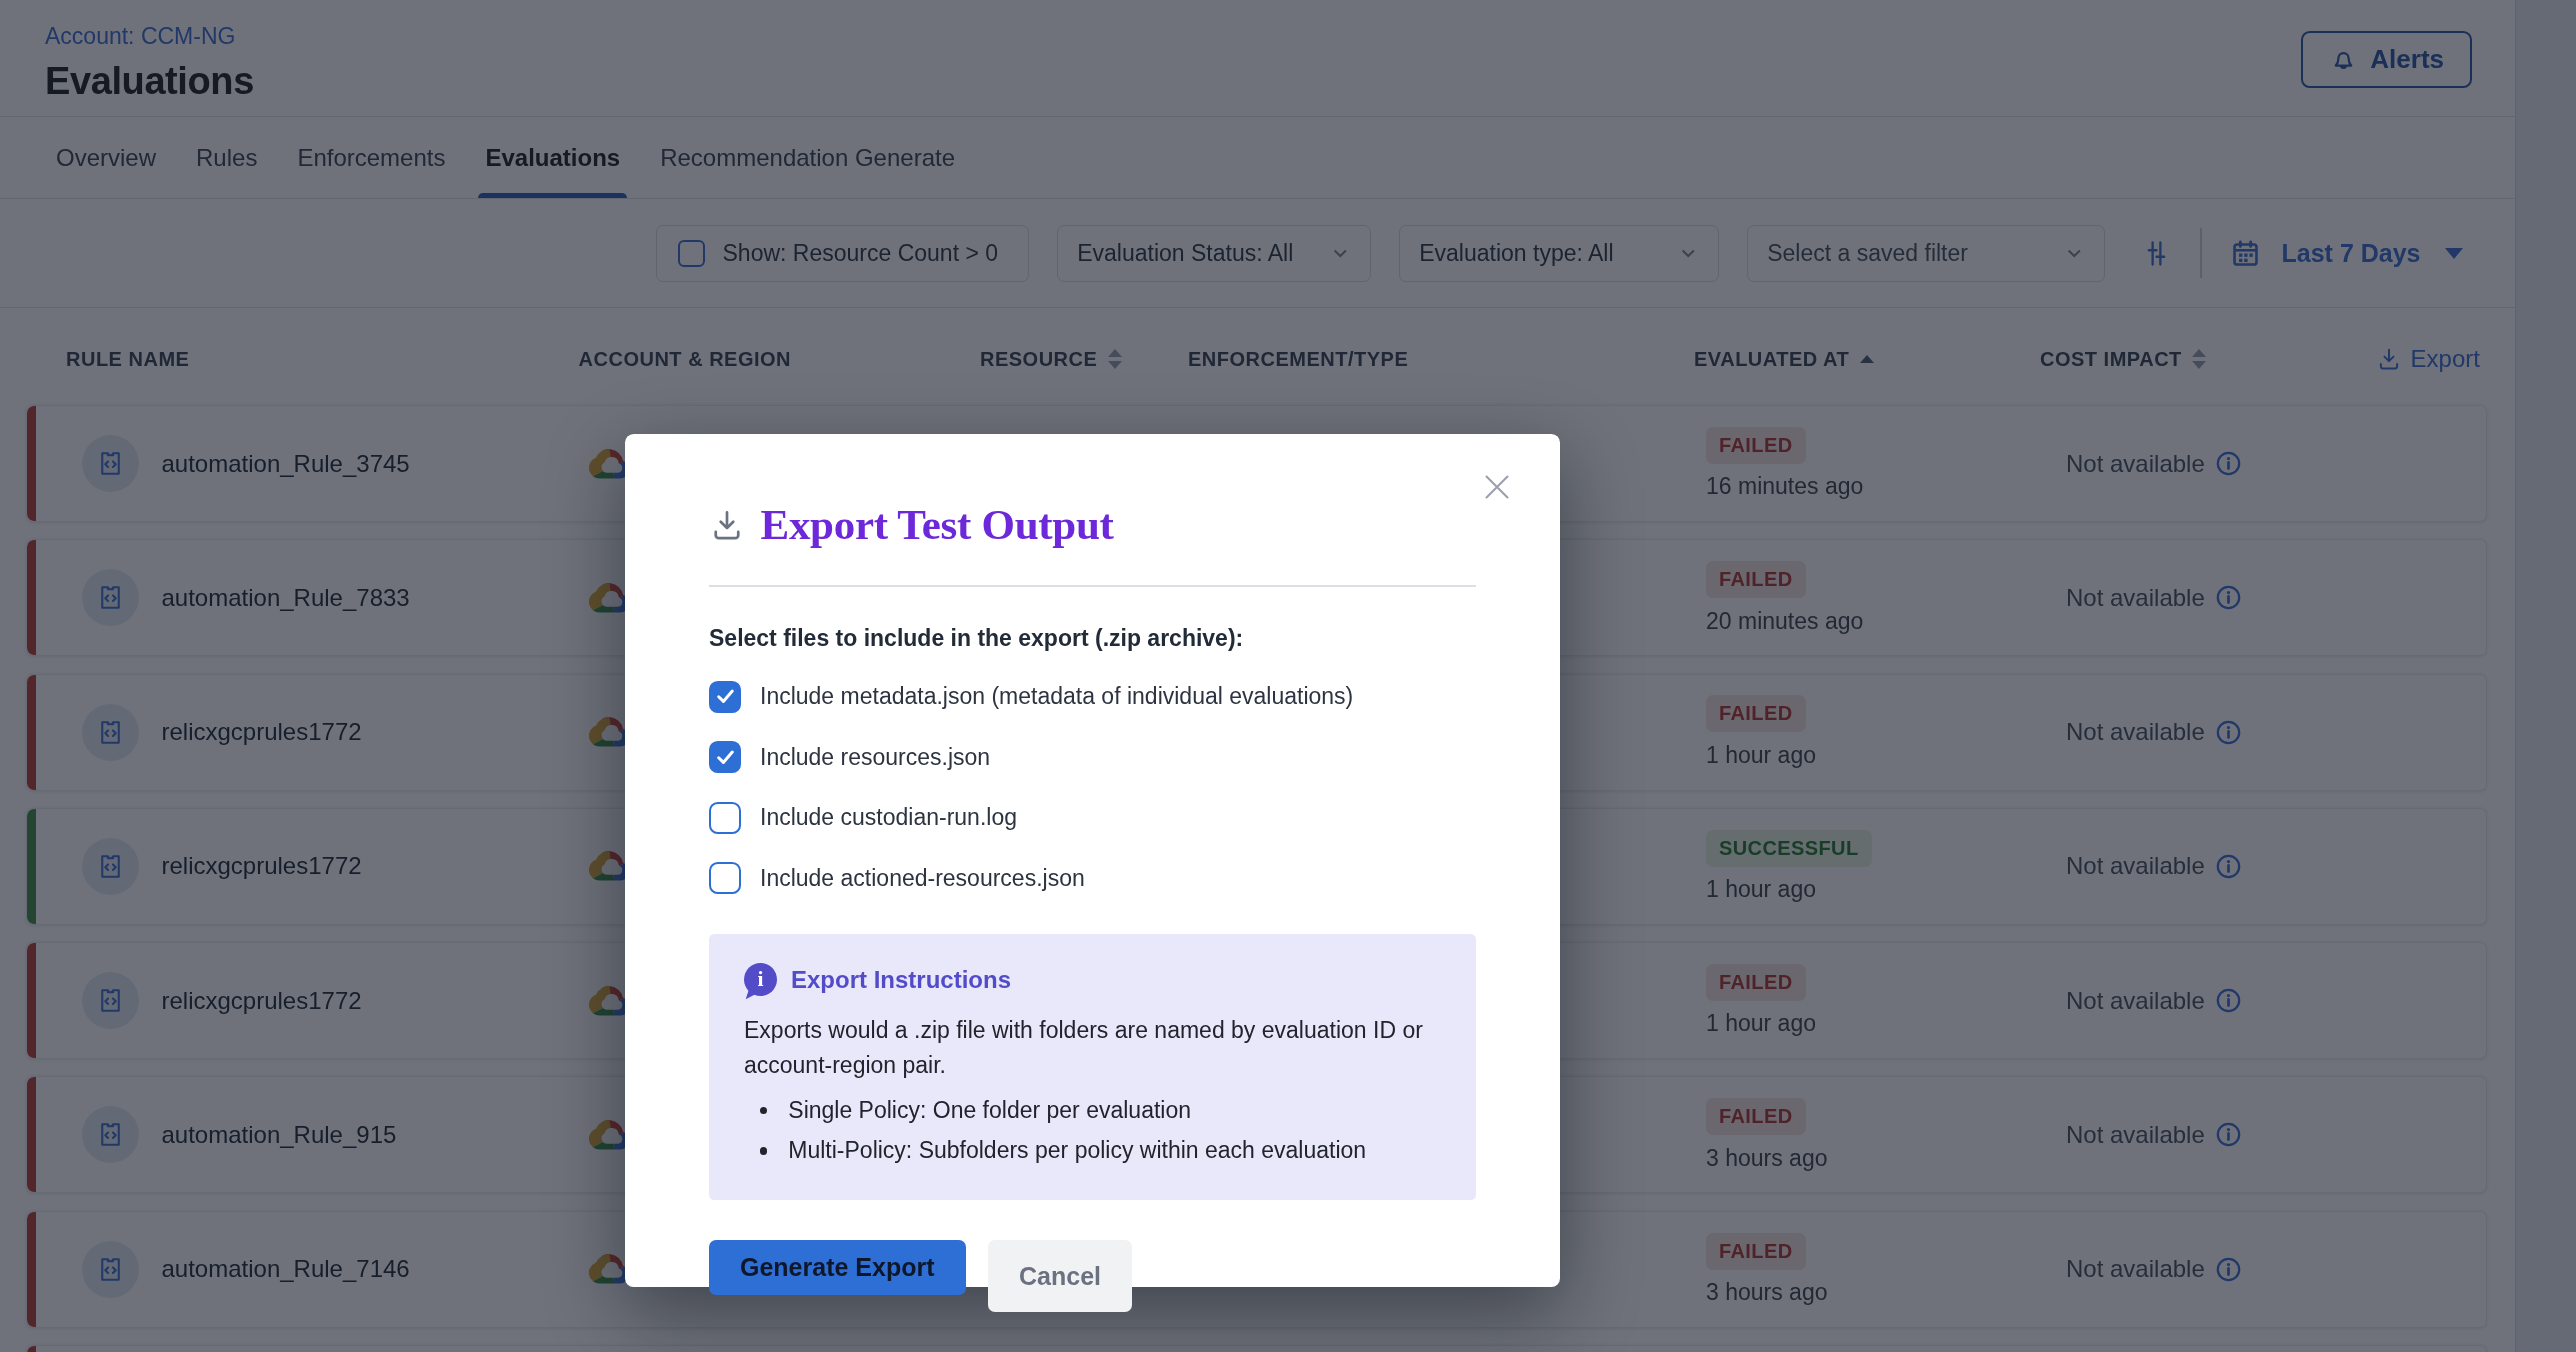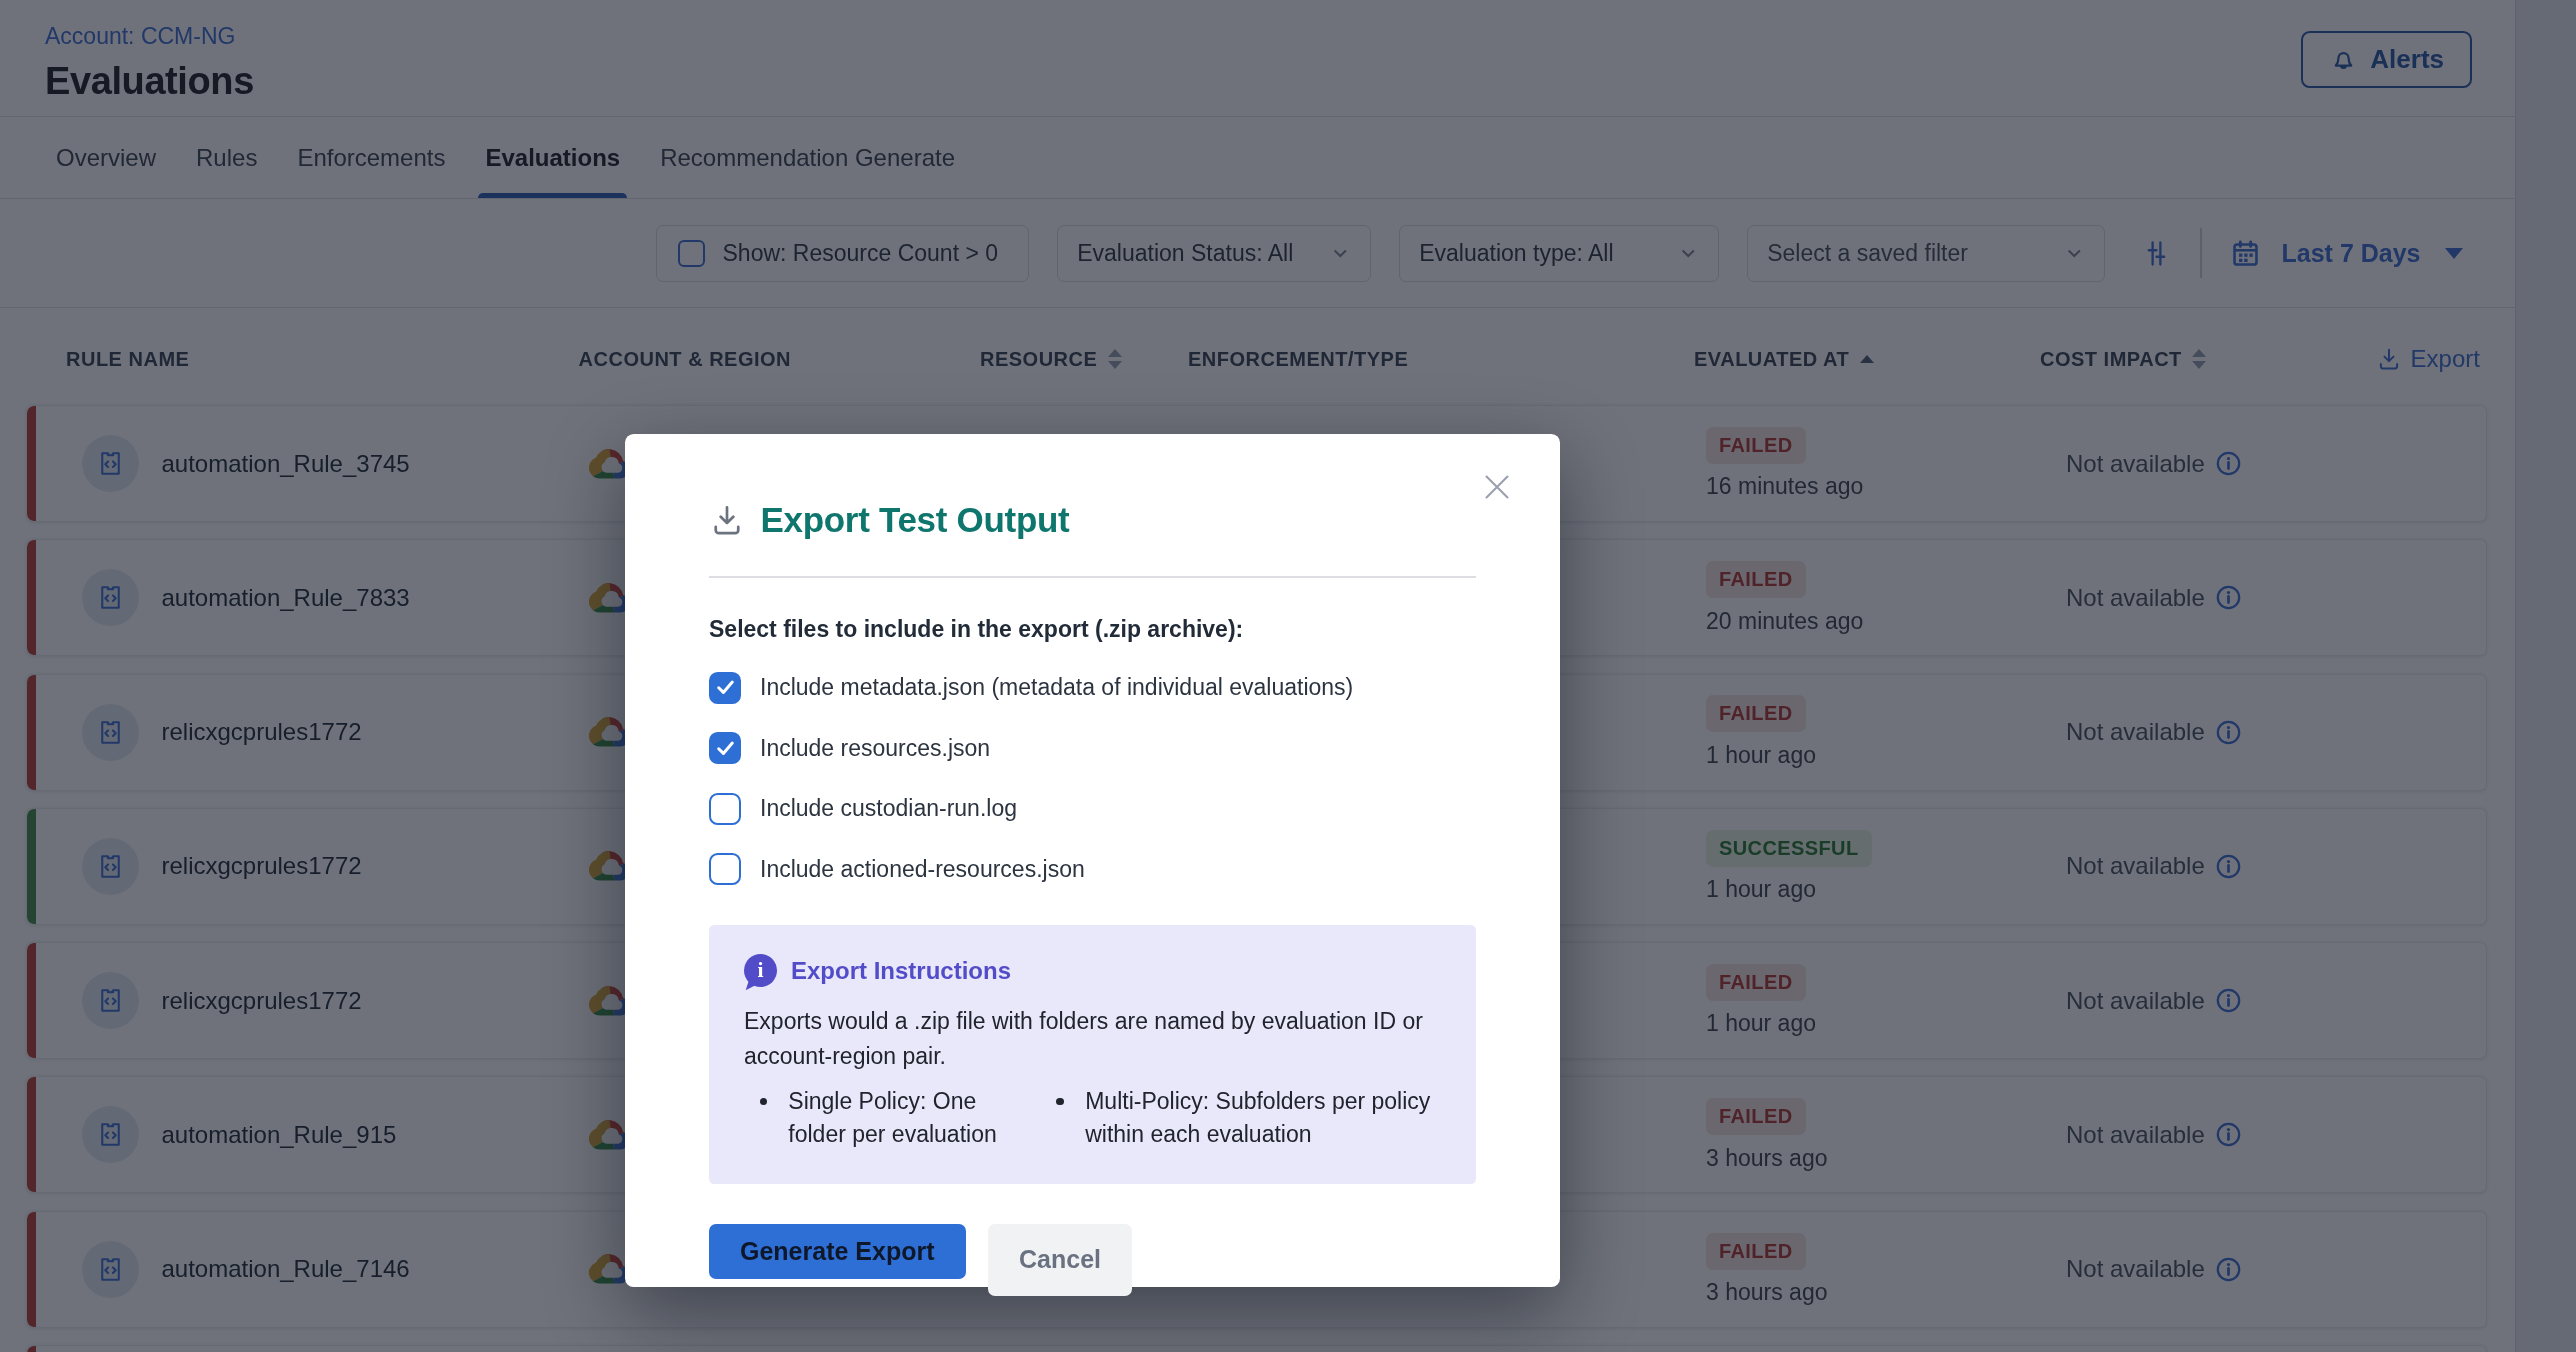--- a/index.html
+++ b/index.html
@@ -74,41 +74,41 @@
   .eval-time{font-size:23px;color:#3f4652;}
   .cell.c6{padding-left:52px;gap:10.4px;font-size:24px;color:#4b5563;}
   .info-i{width:27px;height:27px;flex:0 0 auto;cursor:pointer;}
 
   
   .overlay{position:absolute;inset:0;background:var(--overlay);z-index:40;}
   .modal{position:absolute;left:625px;top:434px;width:935px;height:853px;background:#fff;border-radius:8.6px;
     box-shadow:0 26px 78px rgba(5,10,25,0.45);z-index:50;padding:35px 84px 0 84px;}
   .modal-close{position:absolute;top:35px;right:45px;width:36px;height:36px;cursor:pointer;}
   .modal-title-row{display:flex;align-items:center;gap:15.5px;margin-top:31px;}
-  .modal-title{font-size:35px;font-weight:bold;color:#0f766e;letter-spacing:-0.3px;}
+  .modal-title{font-size:43px;font-weight:bold;color:#6d28d9;letter-spacing:-0.3px;font-family:Liberation Serif, serif;}
   .dl-icon{width:36px;height:36px;flex:0 0 auto;}
   .modal-divider{height:1.7px;background:#dcdee3;margin-top:36px;}
   .select-label{margin-top:38px;font-size:23px;font-weight:bold;color:#222b38;}
   .opts{margin-top:29px;display:flex;flex-direction:column;gap:28.5px;}
   .opt{display:flex;align-items:center;gap:19px;cursor:pointer;}
   .cb{width:32px;height:32px;border-radius:8.6px;border:2.2px solid var(--primary-btn);background:#fff;
     display:flex;align-items:center;justify-content:center;flex:0 0 auto;}
   .opt.checked .cb{background:var(--primary-btn);border-color:var(--primary-btn);}
   .cb svg{width:22.5px;height:22.5px;display:none;}
   .opt.checked .cb svg{display:block;}
   .opt-label{font-size:23px;color:#2c3440;}
   .info-box{margin-top:40px;background:var(--info-bg);border-radius:5.2px;padding:29px 35px 33px 35px;}
   .info-title-row{display:flex;align-items:center;gap:14px;}
   .bubble{position:relative;width:33px;height:33px;border-radius:50%;background:var(--info-accent);
     color:#fff;font-size:21.6px;font-weight:bold;display:flex;align-items:center;justify-content:center;flex:0 0 auto;font-family:"Liberation Serif",serif;}
   .bubble::after{content:"";position:absolute;left:2.6px;bottom:-5.2px;width:0;height:0;
     border-top:10.4px solid var(--info-accent);border-right:10.4px solid transparent;transform:rotate(18deg);}
   .info-title{font-size:24px;font-weight:bold;color:var(--info-accent);}
   .info-body{margin-top:17px;font-size:23px;color:#20242c;line-height:35px;max-width:708px;}
-  .info-bullets{margin-top:10.4px;display:flex;flex-direction:row;gap:7.8px;}
+  .info-bullets{margin-top:10.4px;display:flex;flex-direction:column;gap:7.8px;}
   .bullet-line{display:flex;align-items:flex-start;gap:21px;padding-left:15.5px;font-size:23px;color:#20242c;line-height:33px;}
   .bullet-line::before{content:"";width:7.8px;height:7.8px;border-radius:50%;background:#20242c;margin-top:13px;flex:0 0 auto;}
   .modal-actions{margin-top:40px;display:flex;gap:22.5px;}
   .btn-primary{height:55px;padding:0 31px;border:none;border-radius:7px;background:var(--primary-btn);
     color:#0f172a;font-size:25px;font-weight:bold;cursor:pointer;}
   .btn-secondary{height:72px;padding:0 31px;border:none;border-radius:7px;background:#f1f2f4;
     color:#6a7180;font-size:25px;font-weight:bold;cursor:pointer;}
   .icon-stroke{fill:none;stroke-linecap:round;stroke-linejoin:round;}
 </style>
 </head>

